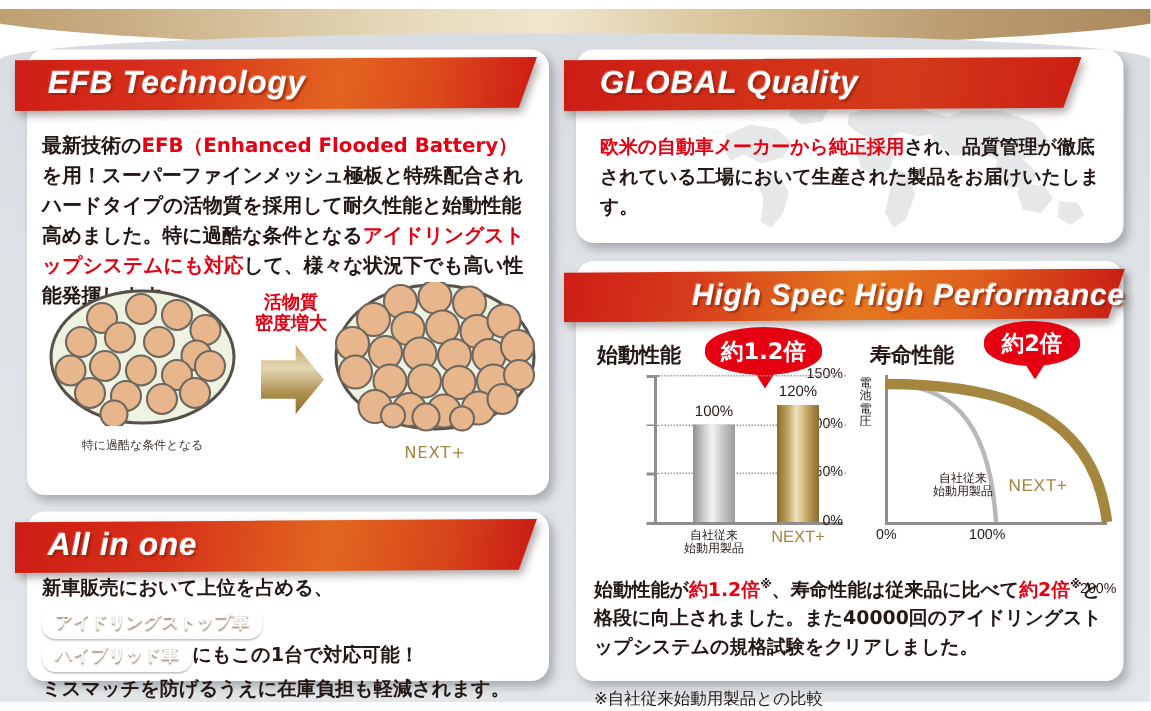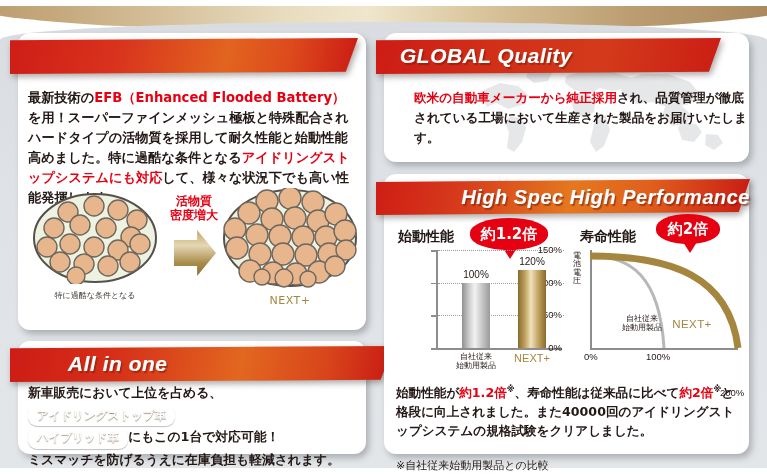--- a/index.html
+++ b/index.html
@@ -48,21 +48,21 @@
     font-style:italic;font-weight:bold;
     letter-spacing:.5px;
     text-shadow:1.5px 1.5px 1px rgba(120,30,10,.55), -0.5px -0.5px 0 rgba(255,255,255,.35);
     white-space:nowrap;
   }
 
   #ribbon-efb{left:10px;top:38px;width:348px;}
   #ribbon-efb .ribbon-shape{background:linear-gradient(100deg,#cf1d16 0%,#d8321d 30%,#e2641f 62%,#dd4a1c 80%,#cb1a14 100%);}
   #ribbon-efb .ribbon-label{font-size:21px;margin-left:22px;}
 
-  #ribbon-allinone{left:10px;top:346px;width:348px;padding-left:36px;}
+  #ribbon-allinone{left:10px;top:346px;width:348px;}
   #ribbon-allinone .ribbon-shape{background:linear-gradient(100deg,#cd1c15 0%,#d63019 28%,#e2671f 60%,#d8451b 82%,#c81813 100%);}
   #ribbon-allinone .ribbon-label{font-size:21px;margin-left:22px;}
 
   #ribbon-global{left:376px;top:38px;width:345px;}
   #ribbon-global .ribbon-shape{background:linear-gradient(100deg,#cd1c15 0%,#d22f18 34%,#d33a1a 66%,#cb1d14 100%);}
   #ribbon-global .ribbon-label{font-size:21px;margin-left:24px;}
 
   #ribbon-highspec{left:376px;top:179px;width:374px;justify-content:flex-end;}
   #ribbon-highspec .ribbon-shape{
     clip-path:polygon(0 8%, 100% 0, 97% 92%, 0 100%);
@@ -70,21 +70,21 @@
   }
   #ribbon-highspec .ribbon-label{font-size:20px;margin-left:20px;}
 
   
   .jp-body{
     font-family:"DejaVu Sans","Liberation Sans",sans-serif;
     font-weight:bold;color:#231815;font-size:13.2px;line-height:1.52;
   }
   .hl{color:#e60012;}
   #efb-text{position:absolute;left:28px;top:88px;width:330px;}
-  #global-text{position:absolute;left:414px;top:88px;width:340px;font-size:12.6px;line-height:1.6;}
+  #global-text{position:absolute;left:400px;top:88px;width:340px;font-size:12.6px;line-height:1.6;}
 
   
   #global-map{
     position:absolute;left:470px;top:60px;width:270px;height:98px;
     opacity:.16;pointer-events:none;
   }
 
   
   #efb-diagram{position:absolute;left:28px;top:192px;width:330px;height:112px;}
   .ellipse-group{position:absolute;text-align:center;}
@@ -198,20 +198,21 @@
 
 <div id="bg-top-white"></div>
 <div id="bg-gold-band"></div>
 <div id="bg-main"></div>
 <div id="bg-bottom-white"></div>
 
 <div class="card" id="card-efb"></div>
 
 <div class="ribbon" id="ribbon-efb">
   <div class="ribbon-shape"></div>
+  <span class="ribbon-label">EFB Technology</span>
 </div>
 
 <div class="jp-body" id="efb-text"><span>最新技術の</span><span class="hl">EFB（Enhanced Flooded Battery）</span><span>を用！スーパーファインメッシュ極板と特殊配合されハードタイプの活物質を採用して耐久性能と始動性能高めました。特に過酷な条件となる</span><span class="hl">アイドリングストップシステムにも対応</span><span>して、様々な状況下でも高い性能発揮します。</span></div>
 
 <div id="efb-diagram">
   <div class="ellipse-group" id="grp-old">
     <div class="ellipse-box">
       <svg width="126" height="92" viewBox="0 0 126 92">
         <ellipse cx="63" cy="46" rx="61" ry="44" fill="#eef2e0" stroke="#55504a" stroke-width="2"></ellipse>
         <g fill="#e8b68c" stroke="#6d675f" stroke-width="1.4">

